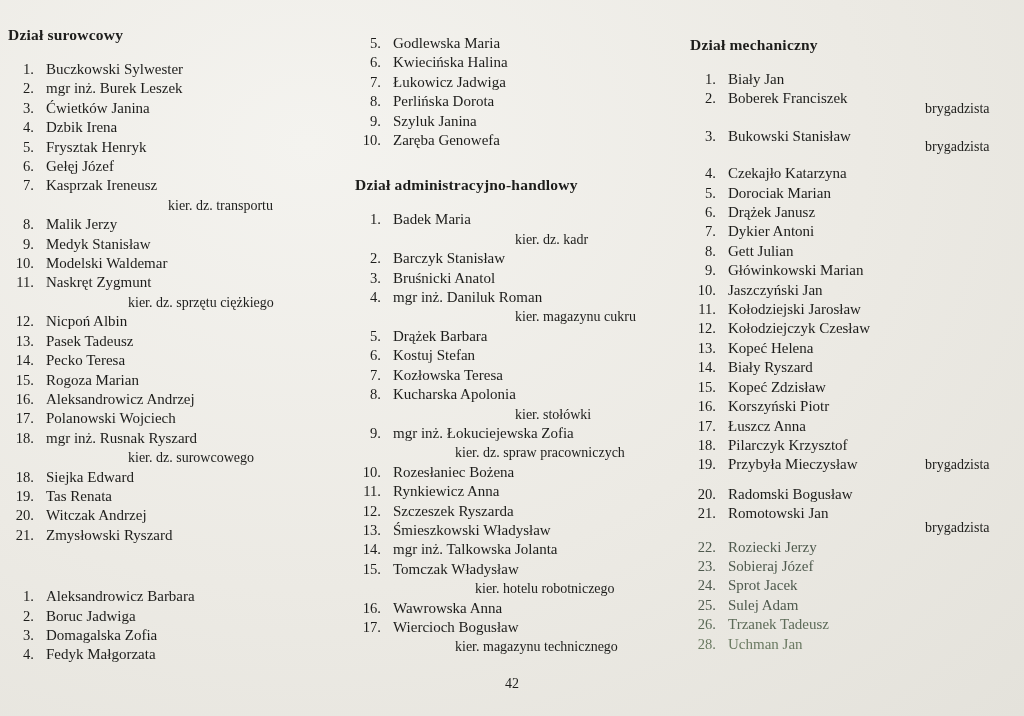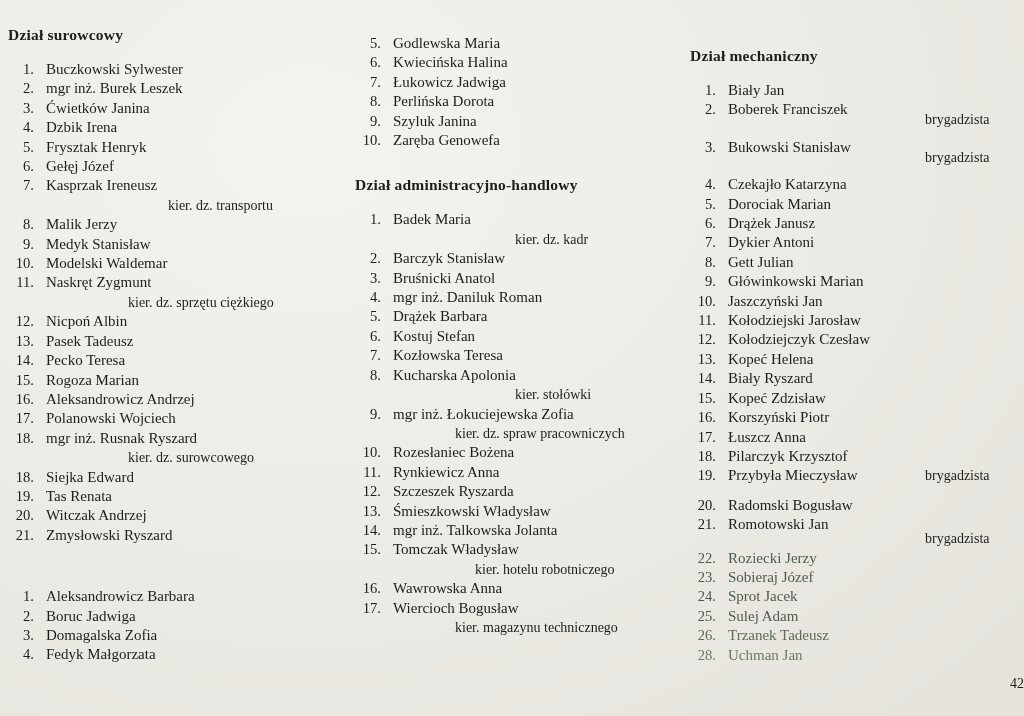--- a/index.html
+++ b/index.html
@@ -73,21 +73,21 @@
   }
   .fade1 { color: #4f5a4e; }
   .fade2 { color: #5d6b58; }
   .fade3 { color: #6b7a62; }
 
   .pageno {
     position: absolute;
     left: 0;
     right: 0;
     top: 676px;
-    text-align: right;
+    text-align: center;
     font-size: 14px;
   }
 </style>
 </head>
 <body>
 
 <div class="page">
 
   <div class="col col1" id="col1" style="top:26px;">
       <div class="dept-title">Dział surowcowy</div>
@@ -148,20 +148,21 @@
       <div class="gap-m"></div>
       <ol class="names">
         <li><span class="num">1.</span><span>Badek Maria</span></li>
       </ol>
       <div class="note indent-a">kier. dz. kadr</div>
       <ol class="names">
         <li><span class="num">2.</span><span>Barczyk Stanisław</span></li>
         <li><span class="num">3.</span><span>Bruśnicki Anatol</span></li>
         <li><span class="num">4.</span><span>mgr inż. Daniluk Roman</span></li>
       </ol>
+      <div class="note indent-a">kier. magazynu cukru</div>
       <ol class="names">
         <li><span class="num">5.</span><span>Drążek Barbara</span></li>
         <li><span class="num">6.</span><span>Kostuj Stefan</span></li>
         <li><span class="num">7.</span><span>Kozłowska Teresa</span></li>
         <li><span class="num">8.</span><span>Kucharska Apolonia</span></li>
       </ol>
       <div class="note indent-a">kier. stołówki</div>
       <ol class="names">
         <li><span class="num">9.</span><span>mgr inż. Łokuciejewska Zofia</span></li>
       </ol>
@@ -174,21 +175,21 @@
         <li><span class="num">14.</span><span>mgr inż. Talkowska Jolanta</span></li>
         <li><span class="num">15.</span><span>Tomczak Władysław</span></li>
       </ol>
       <div class="note indent-b">kier. hotelu robotniczego</div>
       <ol class="names">
         <li><span class="num">16.</span><span>Wawrowska Anna</span></li>
         <li><span class="num">17.</span><span>Wiercioch Bogusław</span></li>
       </ol>
       <div class="note indent-c">kier. magazynu technicznego</div>
     </div>
-  <div class="col col3" id="col3" style="top:47px;">
+  <div class="col col3" id="col3" style="top:36px;">
       <div class="dept-title">Dział mechaniczny</div>
       <div class="gap-m"></div>
       <ol class="names">
         <li><span class="num">1.</span><span>Biały Jan</span></li>
         <li style="margin-bottom: 18px;"><span class="num">2.</span><span>Boberek Franciszek</span><span class="bryg" style="top: 10px;">brygadzista</span></li>
         <li style="margin-bottom: 18px;"><span class="num">3.</span><span>Bukowski Stanisław</span><span class="bryg" style="top: 10px;">brygadzista</span></li>
         <li><span class="num">4.</span><span>Czekajło Katarzyna</span></li>
         <li><span class="num">5.</span><span>Dorociak Marian</span></li>
         <li><span class="num">6.</span><span>Drążek Janusz</span></li>
         <li><span class="num">7.</span><span>Dykier Antoni</span></li>

